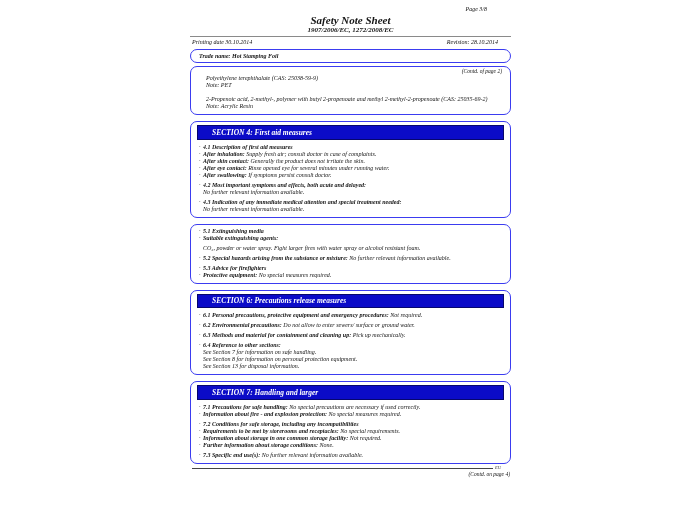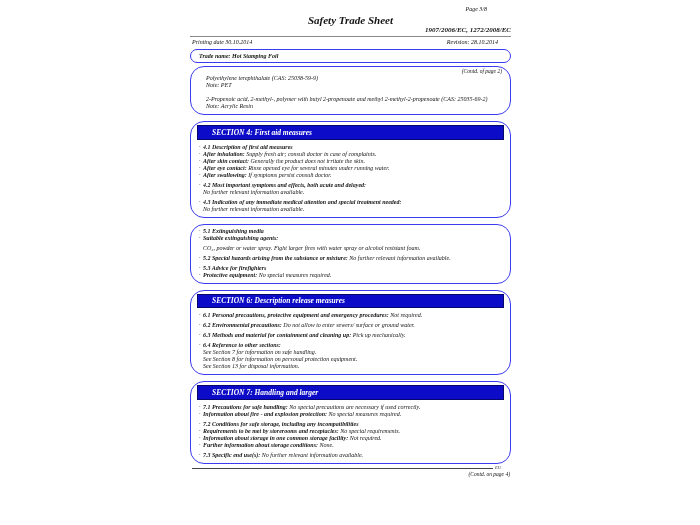--- a/index.html
+++ b/index.html
@@ -3,24 +3,24 @@
 <meta charset="utf-8">
 <style>
   html,body{margin:0;padding:0;background:#ffffff;}
   .canvas{
     position:relative;width:700px;height:525px;background:#ffffff;overflow:hidden;
     font-family:"Liberation Serif","DejaVu Serif",serif;font-style:italic;color:#141414;
   }
   .content{position:absolute;left:190px;top:0;width:321px;}
   .page-num{text-align:right;padding:6px 24px 0 0;font-size:6px;}
   .doc-title{text-align:center;font-size:11px;font-weight:bold;line-height:12px;margin-top:2px;}
-  .doc-subtitle{text-align:right;font-size:7px;font-weight:bold;line-height:8px;}
+  .doc-subtitle{text-align:center;font-size:7px;font-weight:bold;line-height:8px;}
   .header-rule{border:0;border-top:1px solid #8a8a8a;margin:2px 0 0 0;}
   .dates-row{display:flex;justify-content:space-between;font-size:6px;line-height:8px;padding:1px 13px 0 2px;}
-  .box{border:1.5px solid #3b3cf0;border-radius:14px;background:#fff;box-sizing:border-box;}
+  .box{border:1.5px solid #3b3cf0;border-radius:7px;background:#fff;box-sizing:border-box;}
   .trade-box{margin-top:3px;padding:2.5px 8px;font-size:6px;font-weight:bold;line-height:7px;}
   .chem-box{margin-top:3px;padding:1px 8px 4px 8px;}
   .contd-of{text-align:right;font-size:5.5px;line-height:7px;}
   .substance{margin:0 10px 0 7px;font-size:6px;line-height:7px;}
   .substance + .substance{margin-top:7px;}
   .sec-box{margin-top:6px;padding-bottom:4px;}
   .sec-bar{
     margin:3px 6px 4px 6px;background:#0b0bc8;color:#ffffff;
     font-weight:bold;font-size:7.5px;line-height:9px;padding:1.5px 4px 2px 14px;
     border:0.5px solid #06066e;
@@ -35,21 +35,21 @@
   .region-marker{font-size:4.5px;line-height:5px;color:#333;}
   .contd-on{text-align:right;font-size:5.5px;line-height:7px;padding:1px 1px 0 0;}
 </style>
 </head>
 <body>
 
 <div class="canvas">
   <div class="content">
 
     <div class="page-num">Page 3/8</div>
-    <div class="doc-title">Safety Trade Sheet</div>
+    <div class="doc-title">Safety Note Sheet</div>
     <div class="doc-subtitle">1907/2006/EC, 1272/2008/EC</div>
     <hr class="header-rule">
 
     <div class="dates-row">
       <span>Printing date 30.10.2014</span>
       <span>Revision: 28.10.2014</span>
     </div>
 
     <div class="box trade-box">
       <span>Trade name: Hot Stamping Foil</span>
@@ -102,21 +102,21 @@
             <div class="group">
               <div class="line"><span class="blt">·</span><b>5.2 Special hazards arising from the substance or mixture:</b><span> No further relevant information available.</span></div>
             </div>
             <div class="group">
               <div class="line"><span class="blt">·</span><b>5.3 Advice for firefighters</b></div>
               <div class="line"><span class="blt">·</span><b>Protective equipment:</b><span> No special measures required.</span></div>
             </div>
           </div>
         </div>
         <div class="box sec-box">
-          <div class="sec-bar">SECTION 6: Description release measures</div>
+          <div class="sec-bar">SECTION 6: Precautions release measures</div>
           <div class="sec-body">
             <div class="group">
               <div class="line"><span class="blt">·</span><b>6.1 Personal precautions, protective equipment and emergency procedures:</b><span> Not required.</span></div>
             </div>
             <div class="group">
               <div class="line"><span class="blt">·</span><b>6.2 Environmental precautions:</b><span> Do not allow to enter sewers/ surface or ground water.</span></div>
             </div>
             <div class="group">
               <div class="line"><span class="blt">·</span><b>6.3 Methods and material for containment and cleaning up:</b><span> Pick up mechanically.</span></div>
             </div>

